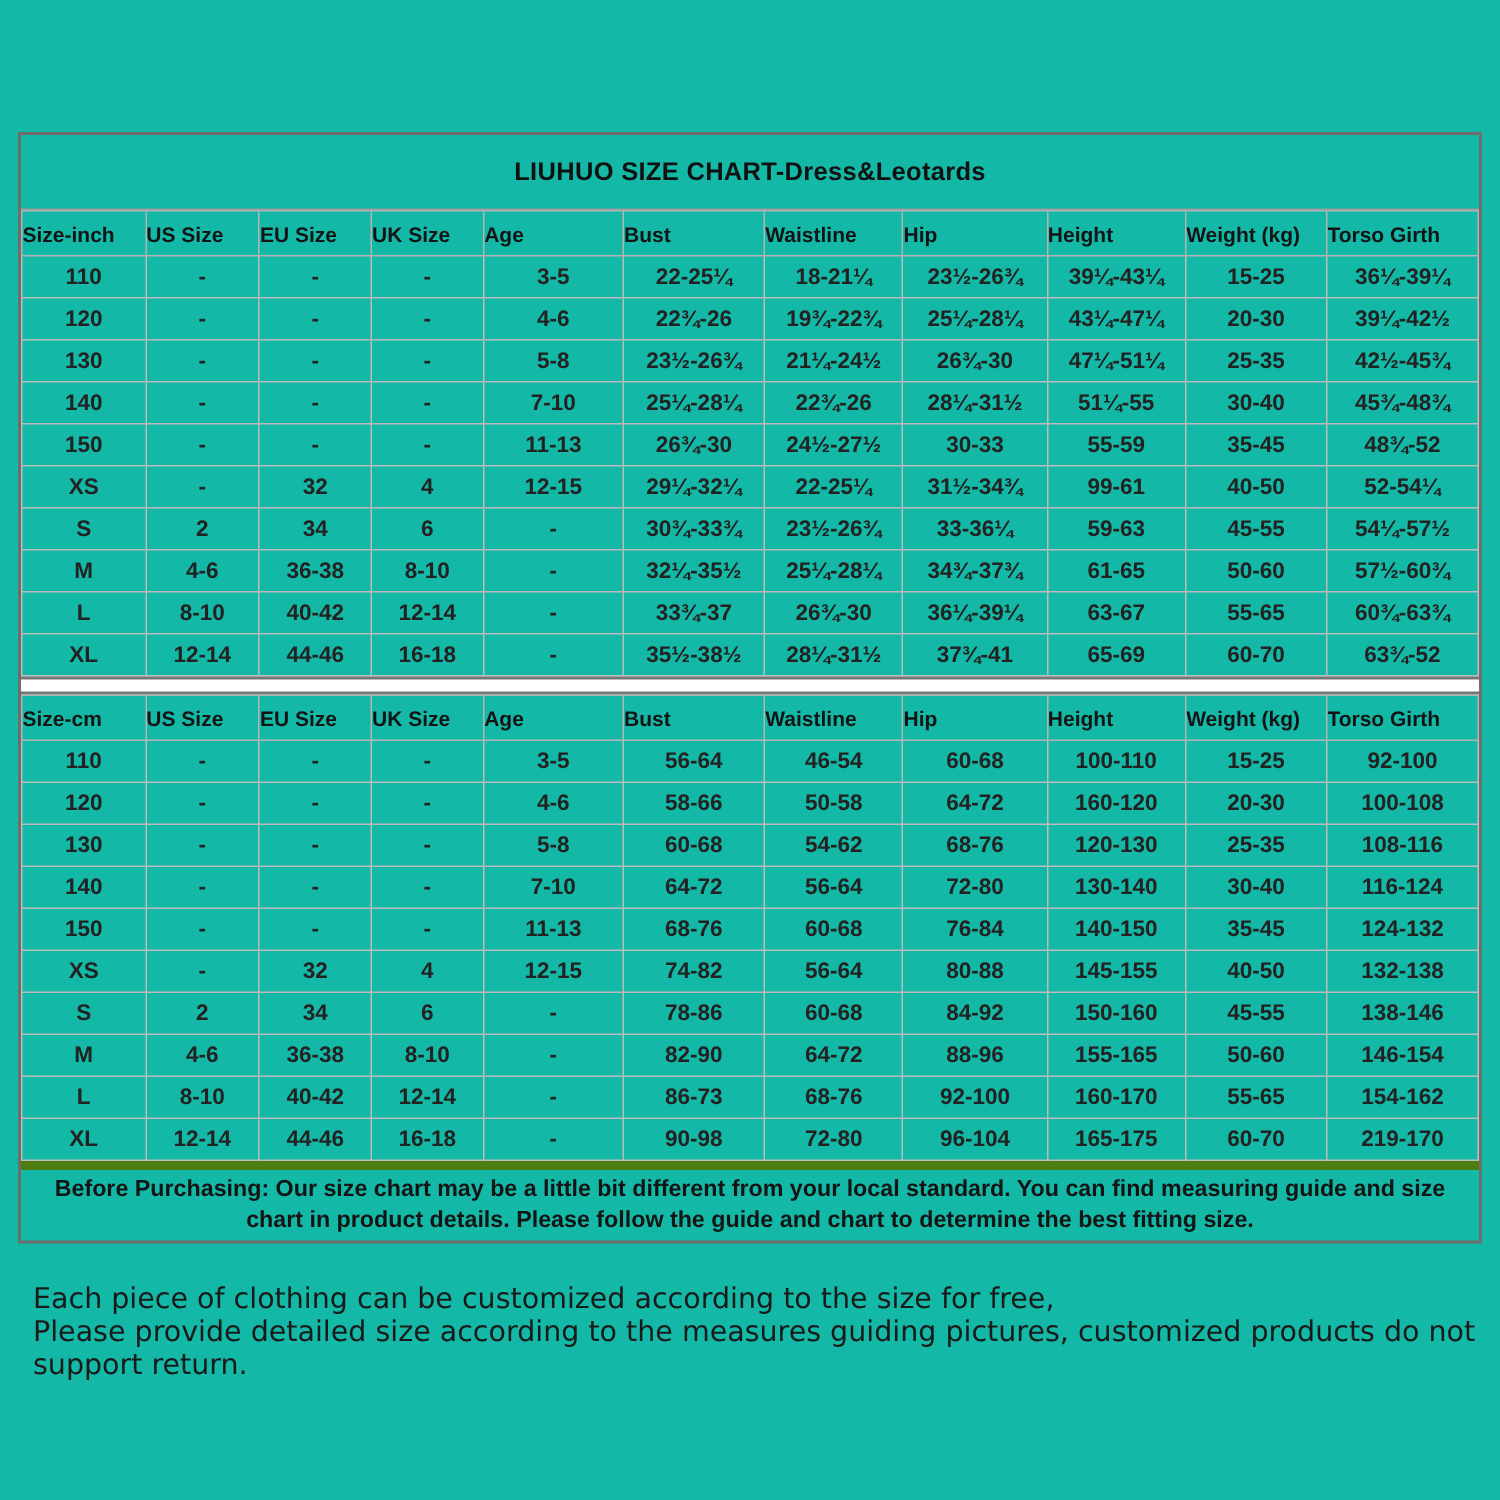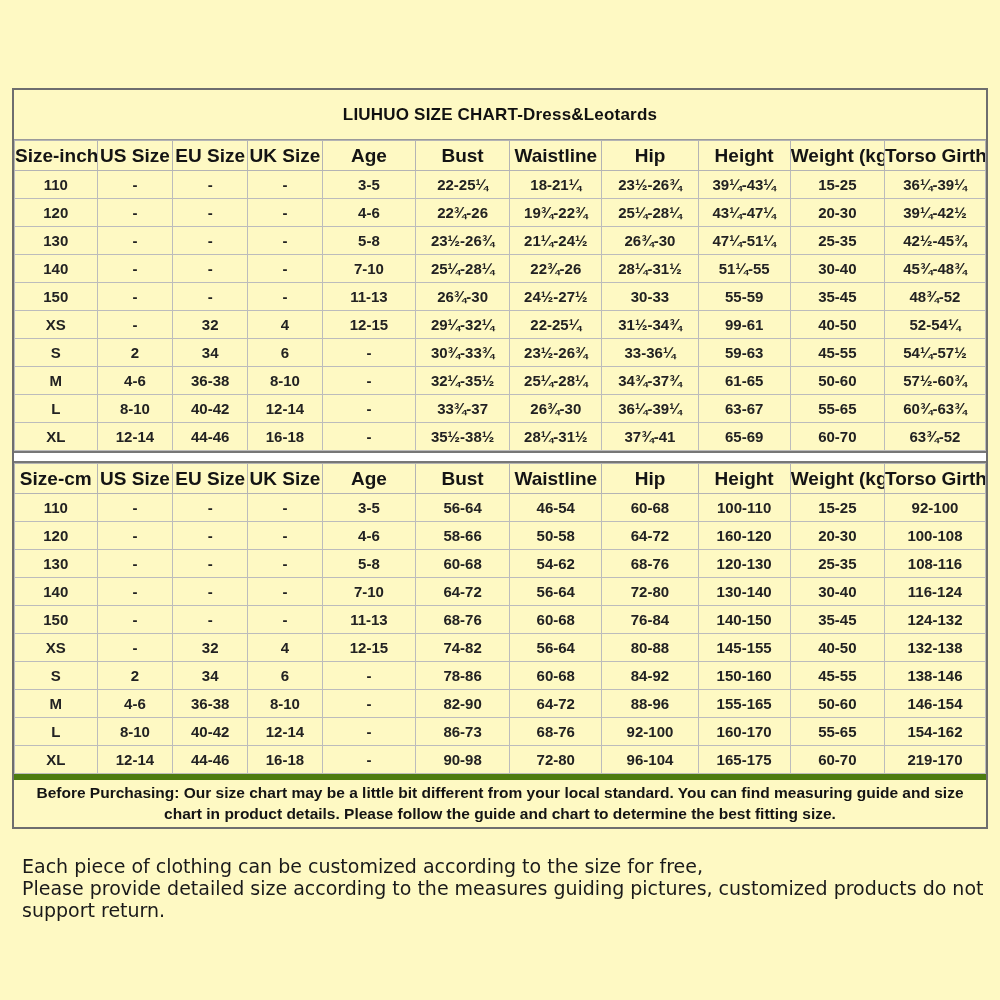--- a/index.html
+++ b/index.html
@@ -5,21 +5,21 @@
   html, body {
     margin: 0;
     padding: 0;
     background: #ffffff;
     font-family: "Liberation Sans", sans-serif;
     color: #1c1c1c;
   }
   .page {
     width: 1000px;
     height: 1000px;
-    background: #fef9c3;
+    background: #14b8a6;
     box-sizing: border-box;
     padding: 88px 12px 0 12px;
   }
   .chart-panel {
     border: 2px solid #6e6e6e;
     box-sizing: border-box;
     width: 976px;
   }
   .chart-title {
     height: 49px;
@@ -32,23 +32,23 @@
     color: #111111;
   }
   table.size-table {
     width: 100%;
     border-collapse: collapse;
     table-layout: fixed;
   }
   table.size-table th {
     border: 1px solid #b4b4b4;
     height: 29px;
-    font-size: 19px;
+    font-size: 14px;
     font-weight: 700;
-    text-align: center;
+    text-align: left;
     color: #141414;
     padding: 0;
     overflow: hidden;
     white-space: nowrap;
     margin-left: 47px;
   }
   table.size-table td {
     border: 1px solid #bcbcbc;
     height: 27px;
     font-size: 15px;

